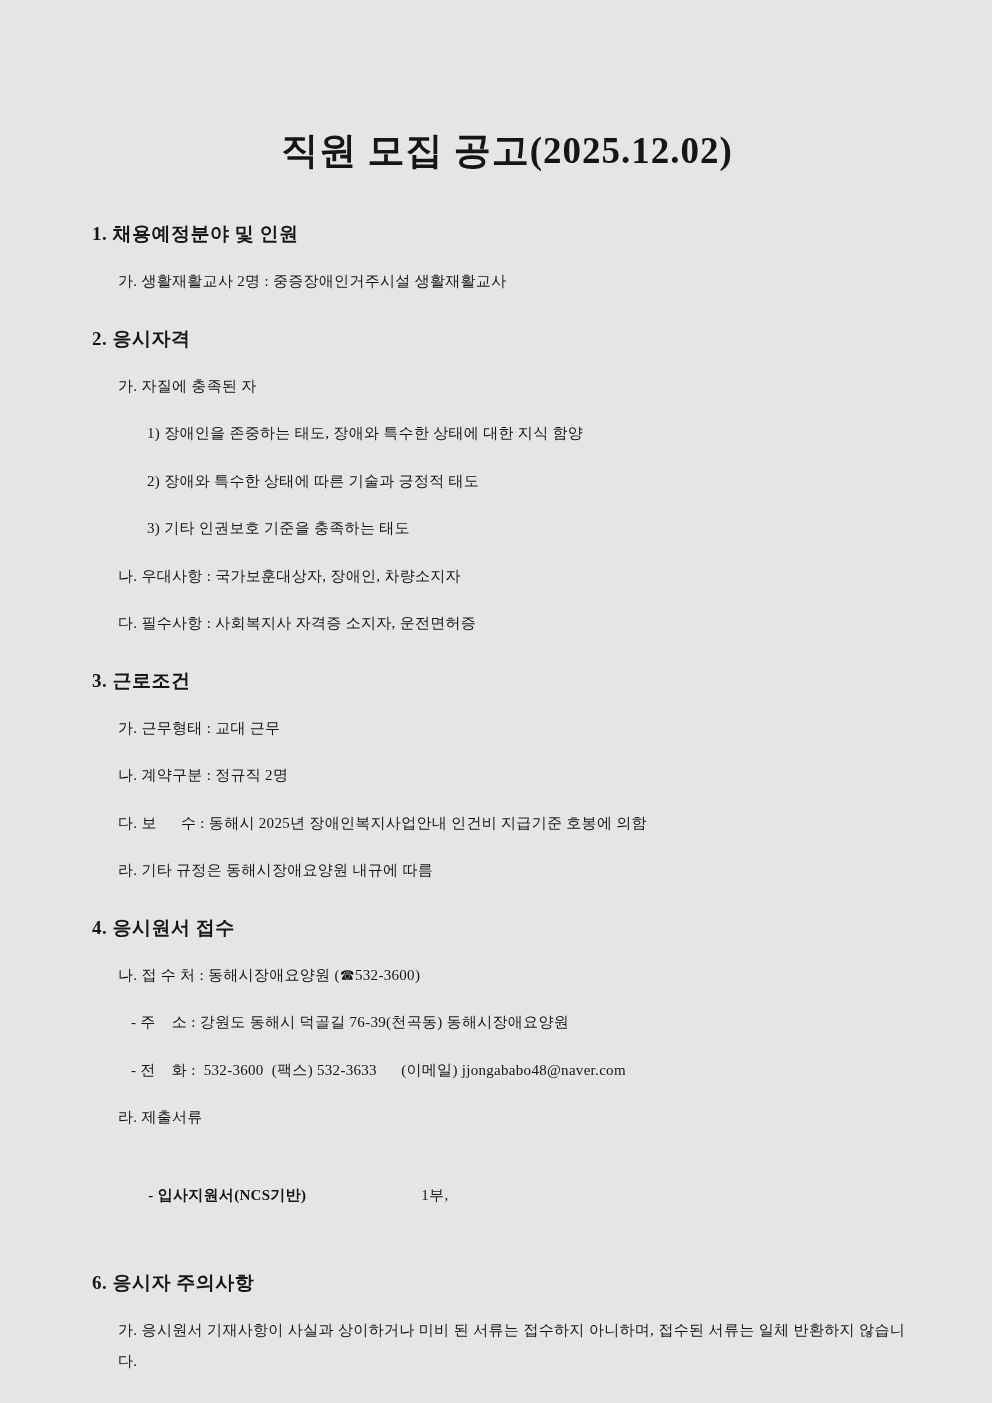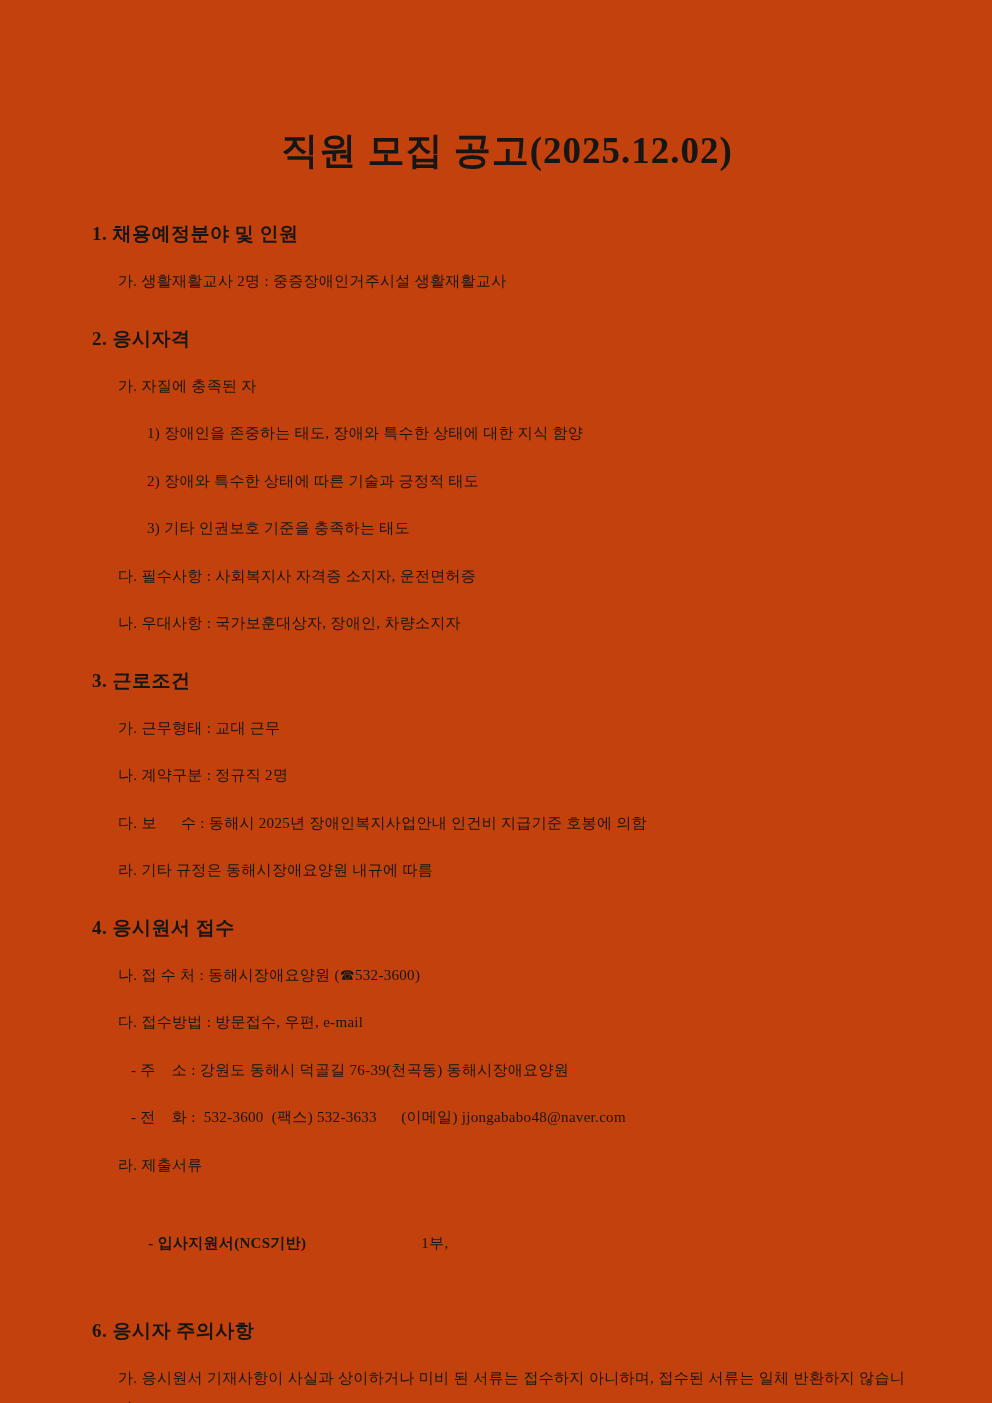--- a/index.html
+++ b/index.html
@@ -12,21 +12,21 @@
     height: 1403px;
     font-family: "Liberation Serif", "DejaVu Serif", serif;
     color: #161616;
     overflow: hidden;
   }
   .page {
     box-sizing: border-box;
     width: 992px;
     height: 1403px;
     padding: 128px 70px 12px 92px;
-    background: #c2410c;
+    background: #e5e5e5;
   }
   .doc-title {
     text-align: center;
     font-size: 37px;
     font-weight: bold;
     letter-spacing: 1px;
     margin: 0 0 44px 0;
     line-height: 1.25;
     white-space: pre-wrap;
   }
@@ -74,36 +74,35 @@
     <h2 class="sec-heading">1. 채용예정분야 및 인원</h2>
     <p class="line ind1">가. 생활재활교사 2명 : 중증장애인거주시설 생활재활교사</p>
   </section>
 
   <section class="doc-section">
     <h2 class="sec-heading">2. 응시자격</h2>
     <p class="line ind1">가. 자질에 충족된 자</p>
     <p class="line ind2">1) 장애인을 존중하는 태도, 장애와 특수한 상태에 대한 지식 함양</p>
     <p class="line ind2">2) 장애와 특수한 상태에 따른 기술과 긍정적 태도</p>
     <p class="line ind2">3) 기타 인권보호 기준을 충족하는 태도</p>
+    <p class="line ind1">나. 우대사항 : 국가보훈대상자, 장애인, 차량소지자</p>
     <p class="line ind1">다. 필수사항 : 사회복지사 자격증 소지자, 운전면허증</p>
-    <p class="line ind1">나. 우대사항 : 국가보훈대상자, 장애인, 차량소지자</p>
   </section>
 
   <section class="doc-section">
     <h2 class="sec-heading">3. 근로조건</h2>
     <p class="line ind1">가. 근무형태 : 교대 근무</p>
     <p class="line ind1">나. 계약구분 : 정규직 2명</p>
     <p class="line ind1">다. 보      수 : 동해시 2025년 장애인복지사업안내 인건비 지급기준 호봉에 의함</p>
     <p class="line ind1">라. 기타 규정은 동해시장애요양원 내규에 따름</p>
   </section>
 
   <section class="doc-section">
     <h2 class="sec-heading">4. 응시원서 접수</h2>
     <p class="line ind1">나. 접 수 처 : 동해시장애요양원 (☎532-3600)</p>
-    <p class="line ind1">다. 접수방법 : 방문접수, 우편, e-mail</p>
     <p class="line dash1">- 주    소 : 강원도 동해시 덕골길 76-39(천곡동) 동해시장애요양원</p>
     <p class="line dash1">- 전    화 :  532-3600  (팩스) 532-3633      (이메일) jjongababo48@naver.com</p>
     <p class="line ind1">라. 제출서류</p>
     <p class="line dash2">
       <span class="doc-label">- 입사지원서(NCS기반)</span><span>1부,</span>
     </p>
   </section>
 
 
   <section class="doc-section">

